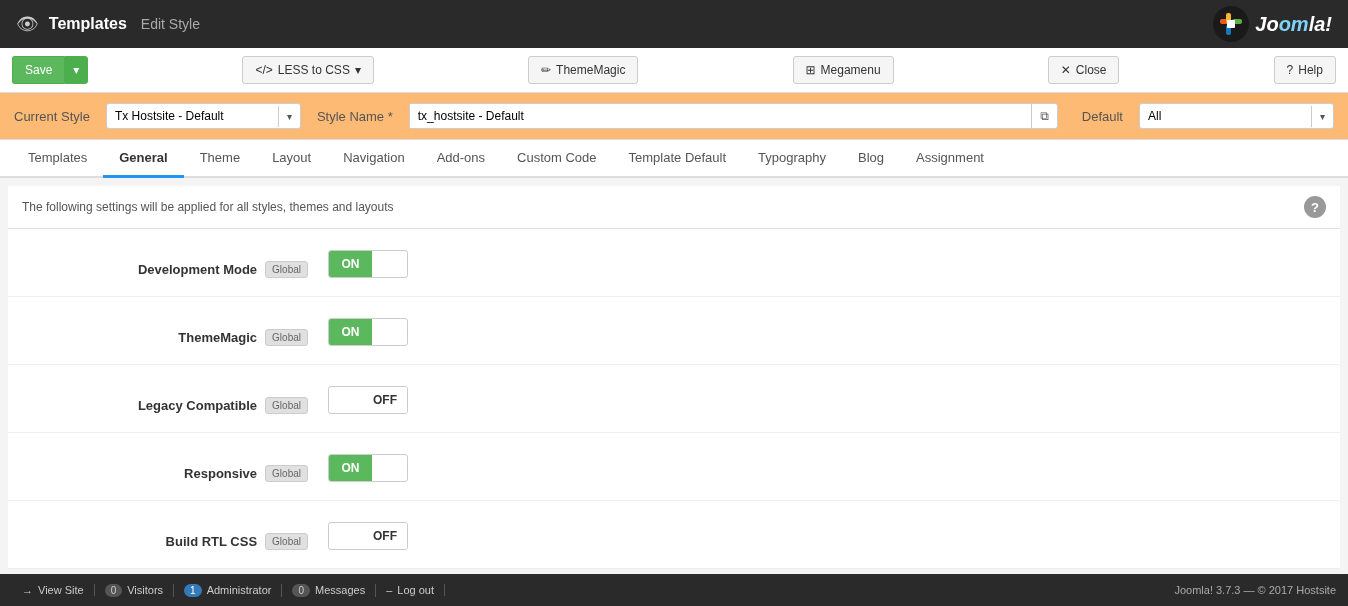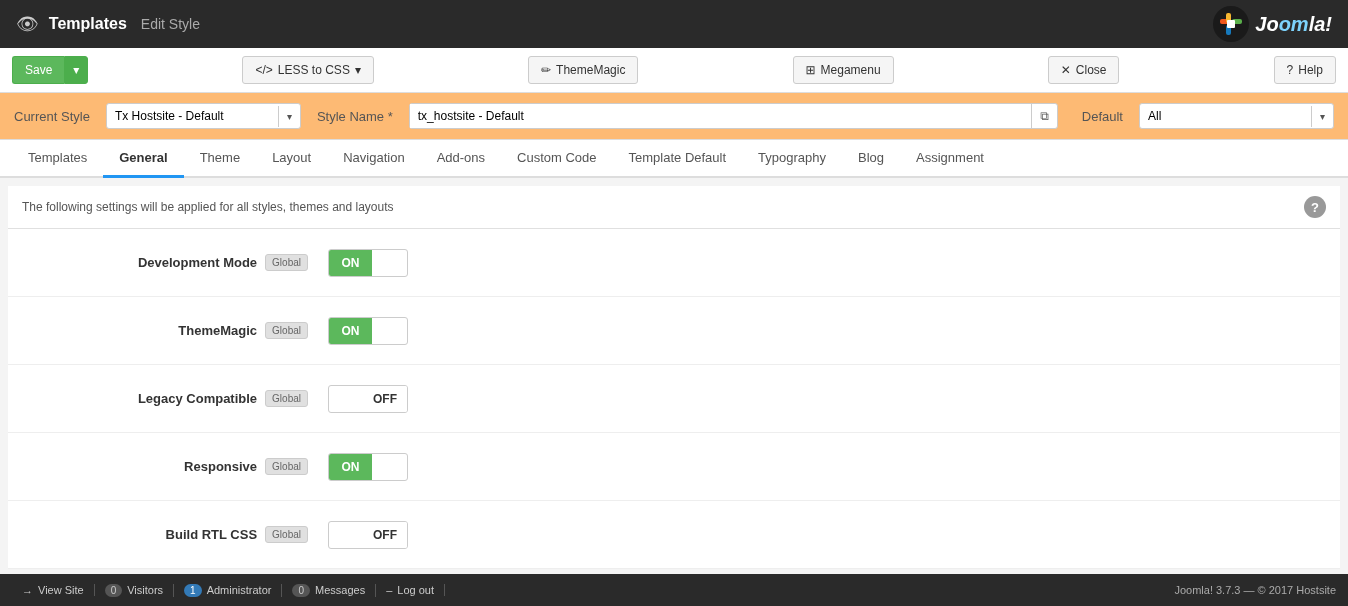--- a/index.html
+++ b/index.html
@@ -225,21 +225,21 @@
       cursor: pointer;
     }
 
     
     .settings-area {
       background: #fff;
       margin-top: 0;
     }
     .setting-row {
       display: flex;
-      align-items: center;
+      align-items: flex-end;
       padding: 18px 20px;
       border-bottom: 1px solid #eee;
       min-height: 68px;
     }
     .setting-label-area {
       display: flex;
       align-items: center;
       gap: 8px;
       width: 300px;
       justify-content: flex-end;

